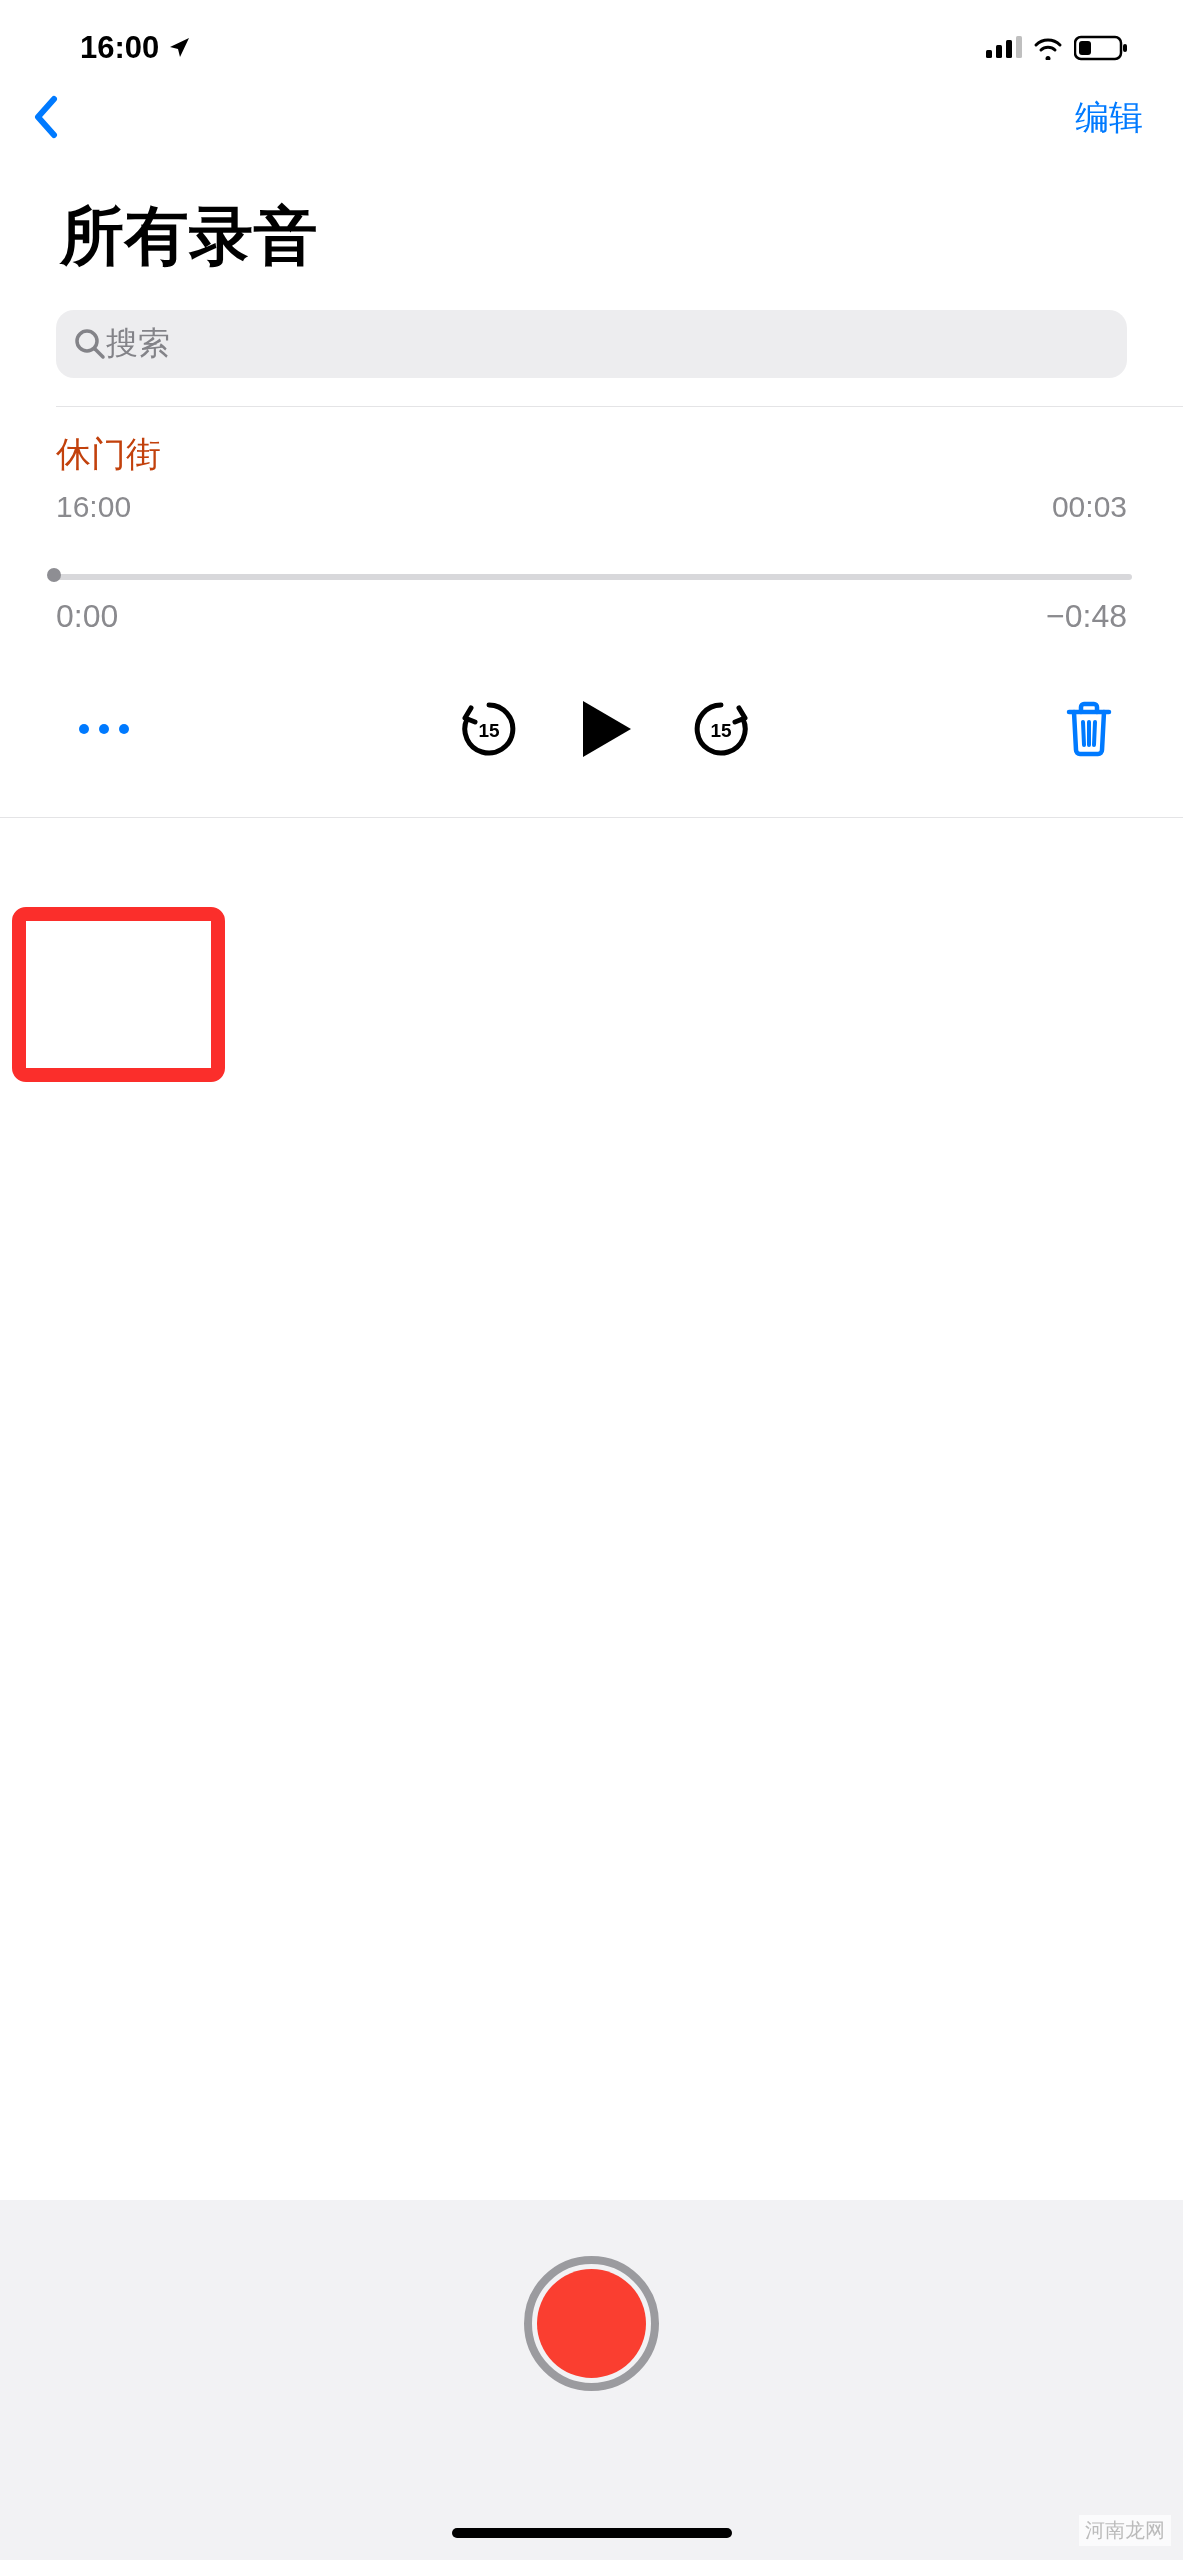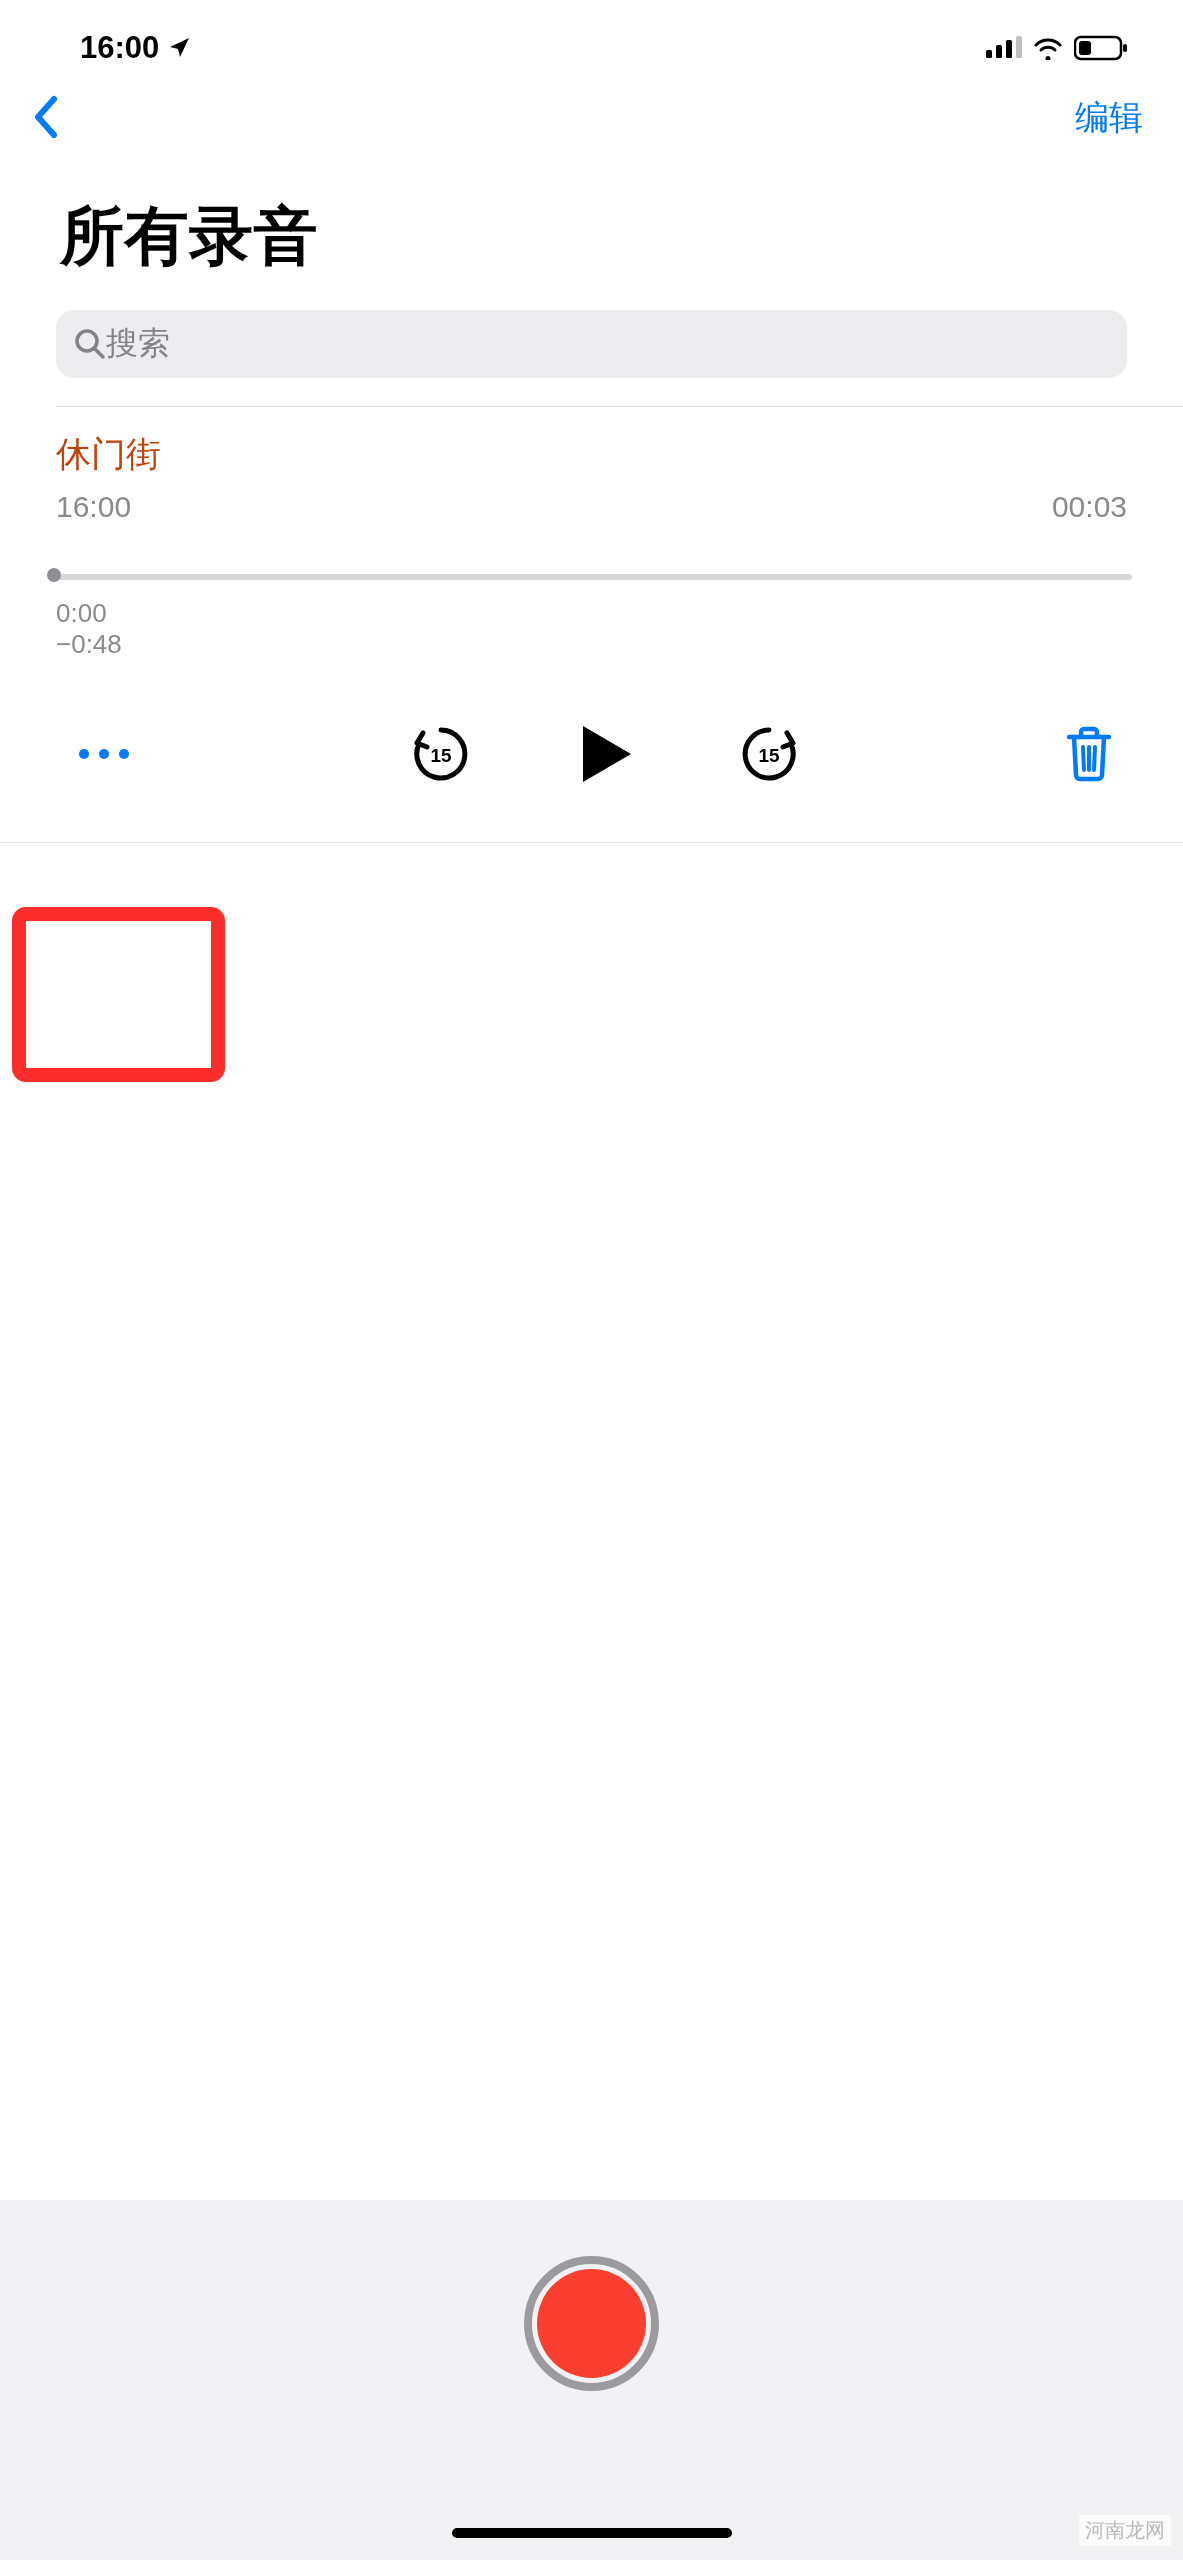--- a/index.html
+++ b/index.html
@@ -127,24 +127,23 @@
       top: -6px;
       left: -4px;
       width: 14px;
       height: 14px;
       background: #8E8E93;
       border-radius: 50%;
     }
     .scrub-labels {
       display: flex;
       justify-content: space-between;
-      font-size: 26px;
+      font-size: 32px;
       color: #8A8A8E;
       margin-top: 18px;
-      flex-direction: column;
     }
     
     
     .controls {
       display: flex;
       align-items: center;
       justify-content: space-between;
       padding: 58px 8px 52px;
     }
     .ctrl-more {
@@ -157,21 +156,21 @@
     }
     .ctrl-more .dot {
       width: 10px;
       height: 10px;
       background: #007AFF;
       border-radius: 50%;
     }
     .ctrl-center {
       display: flex;
       align-items: center;
-      gap: 100px;
+      gap: 52px;
     }
     .skip-btn {
       width: 56px;
       height: 56px;
       display: flex;
       align-items: center;
       justify-content: center;
     }
     .play-btn {
       display: flex;

